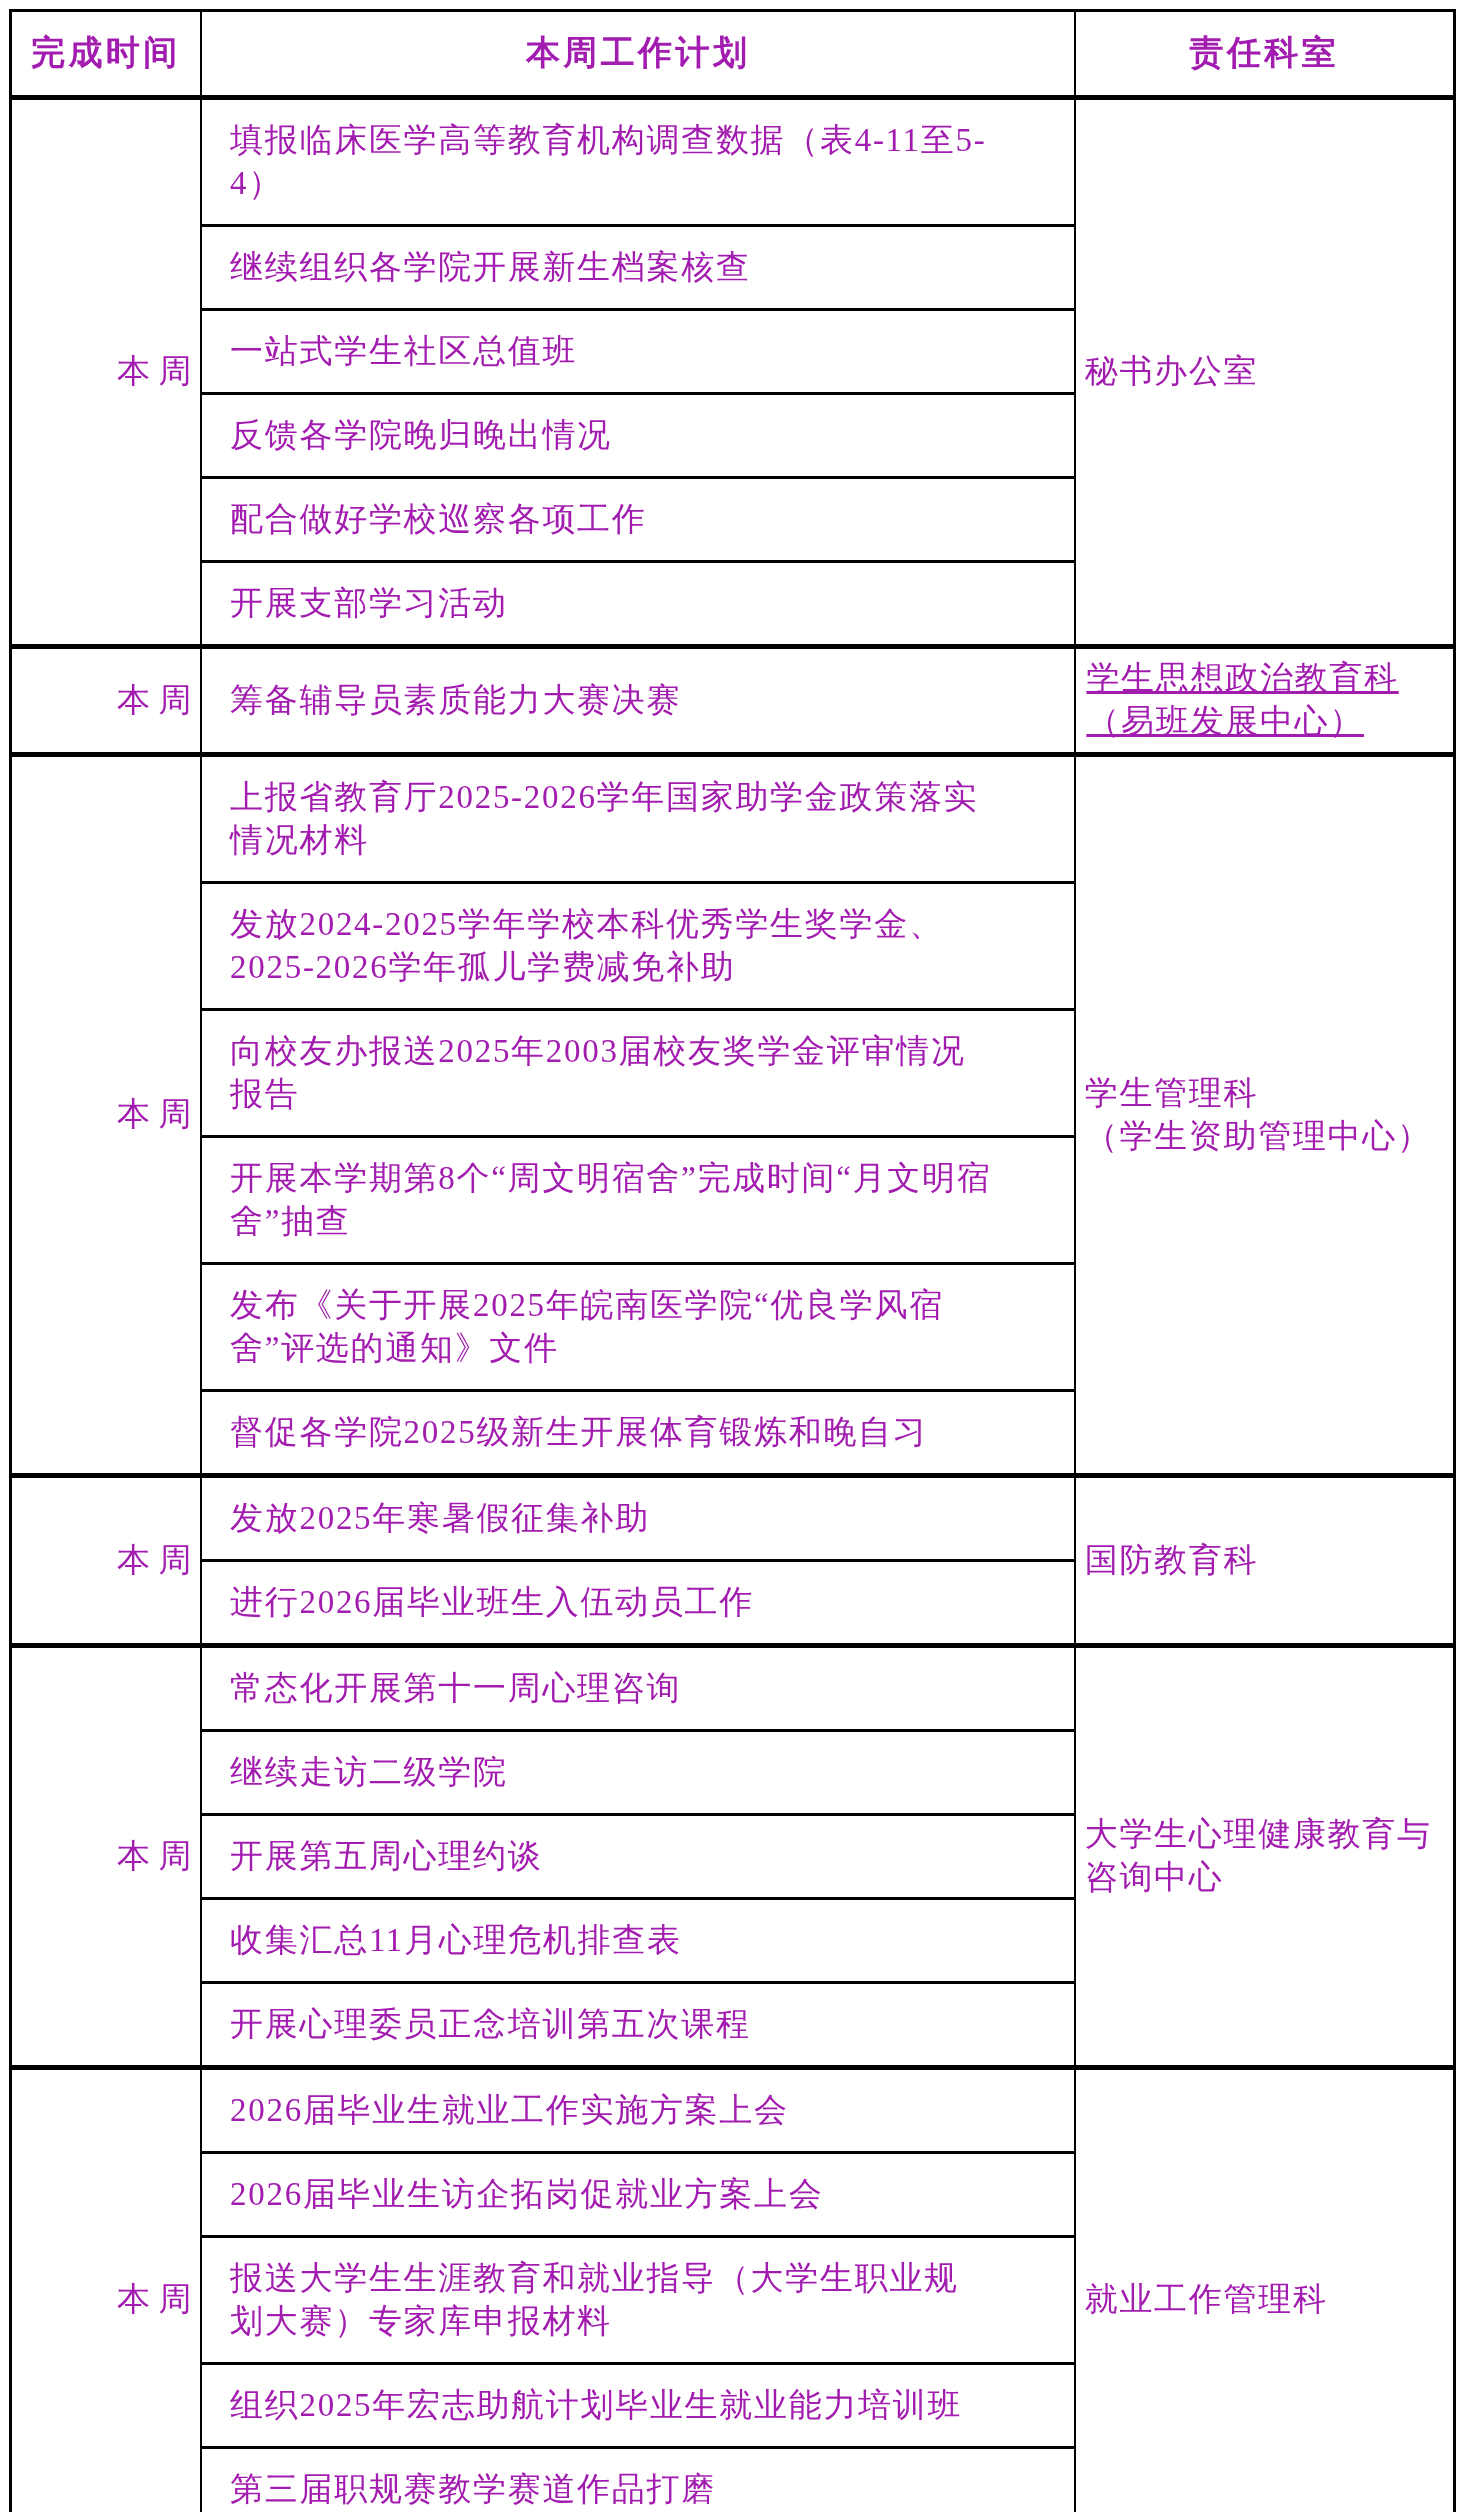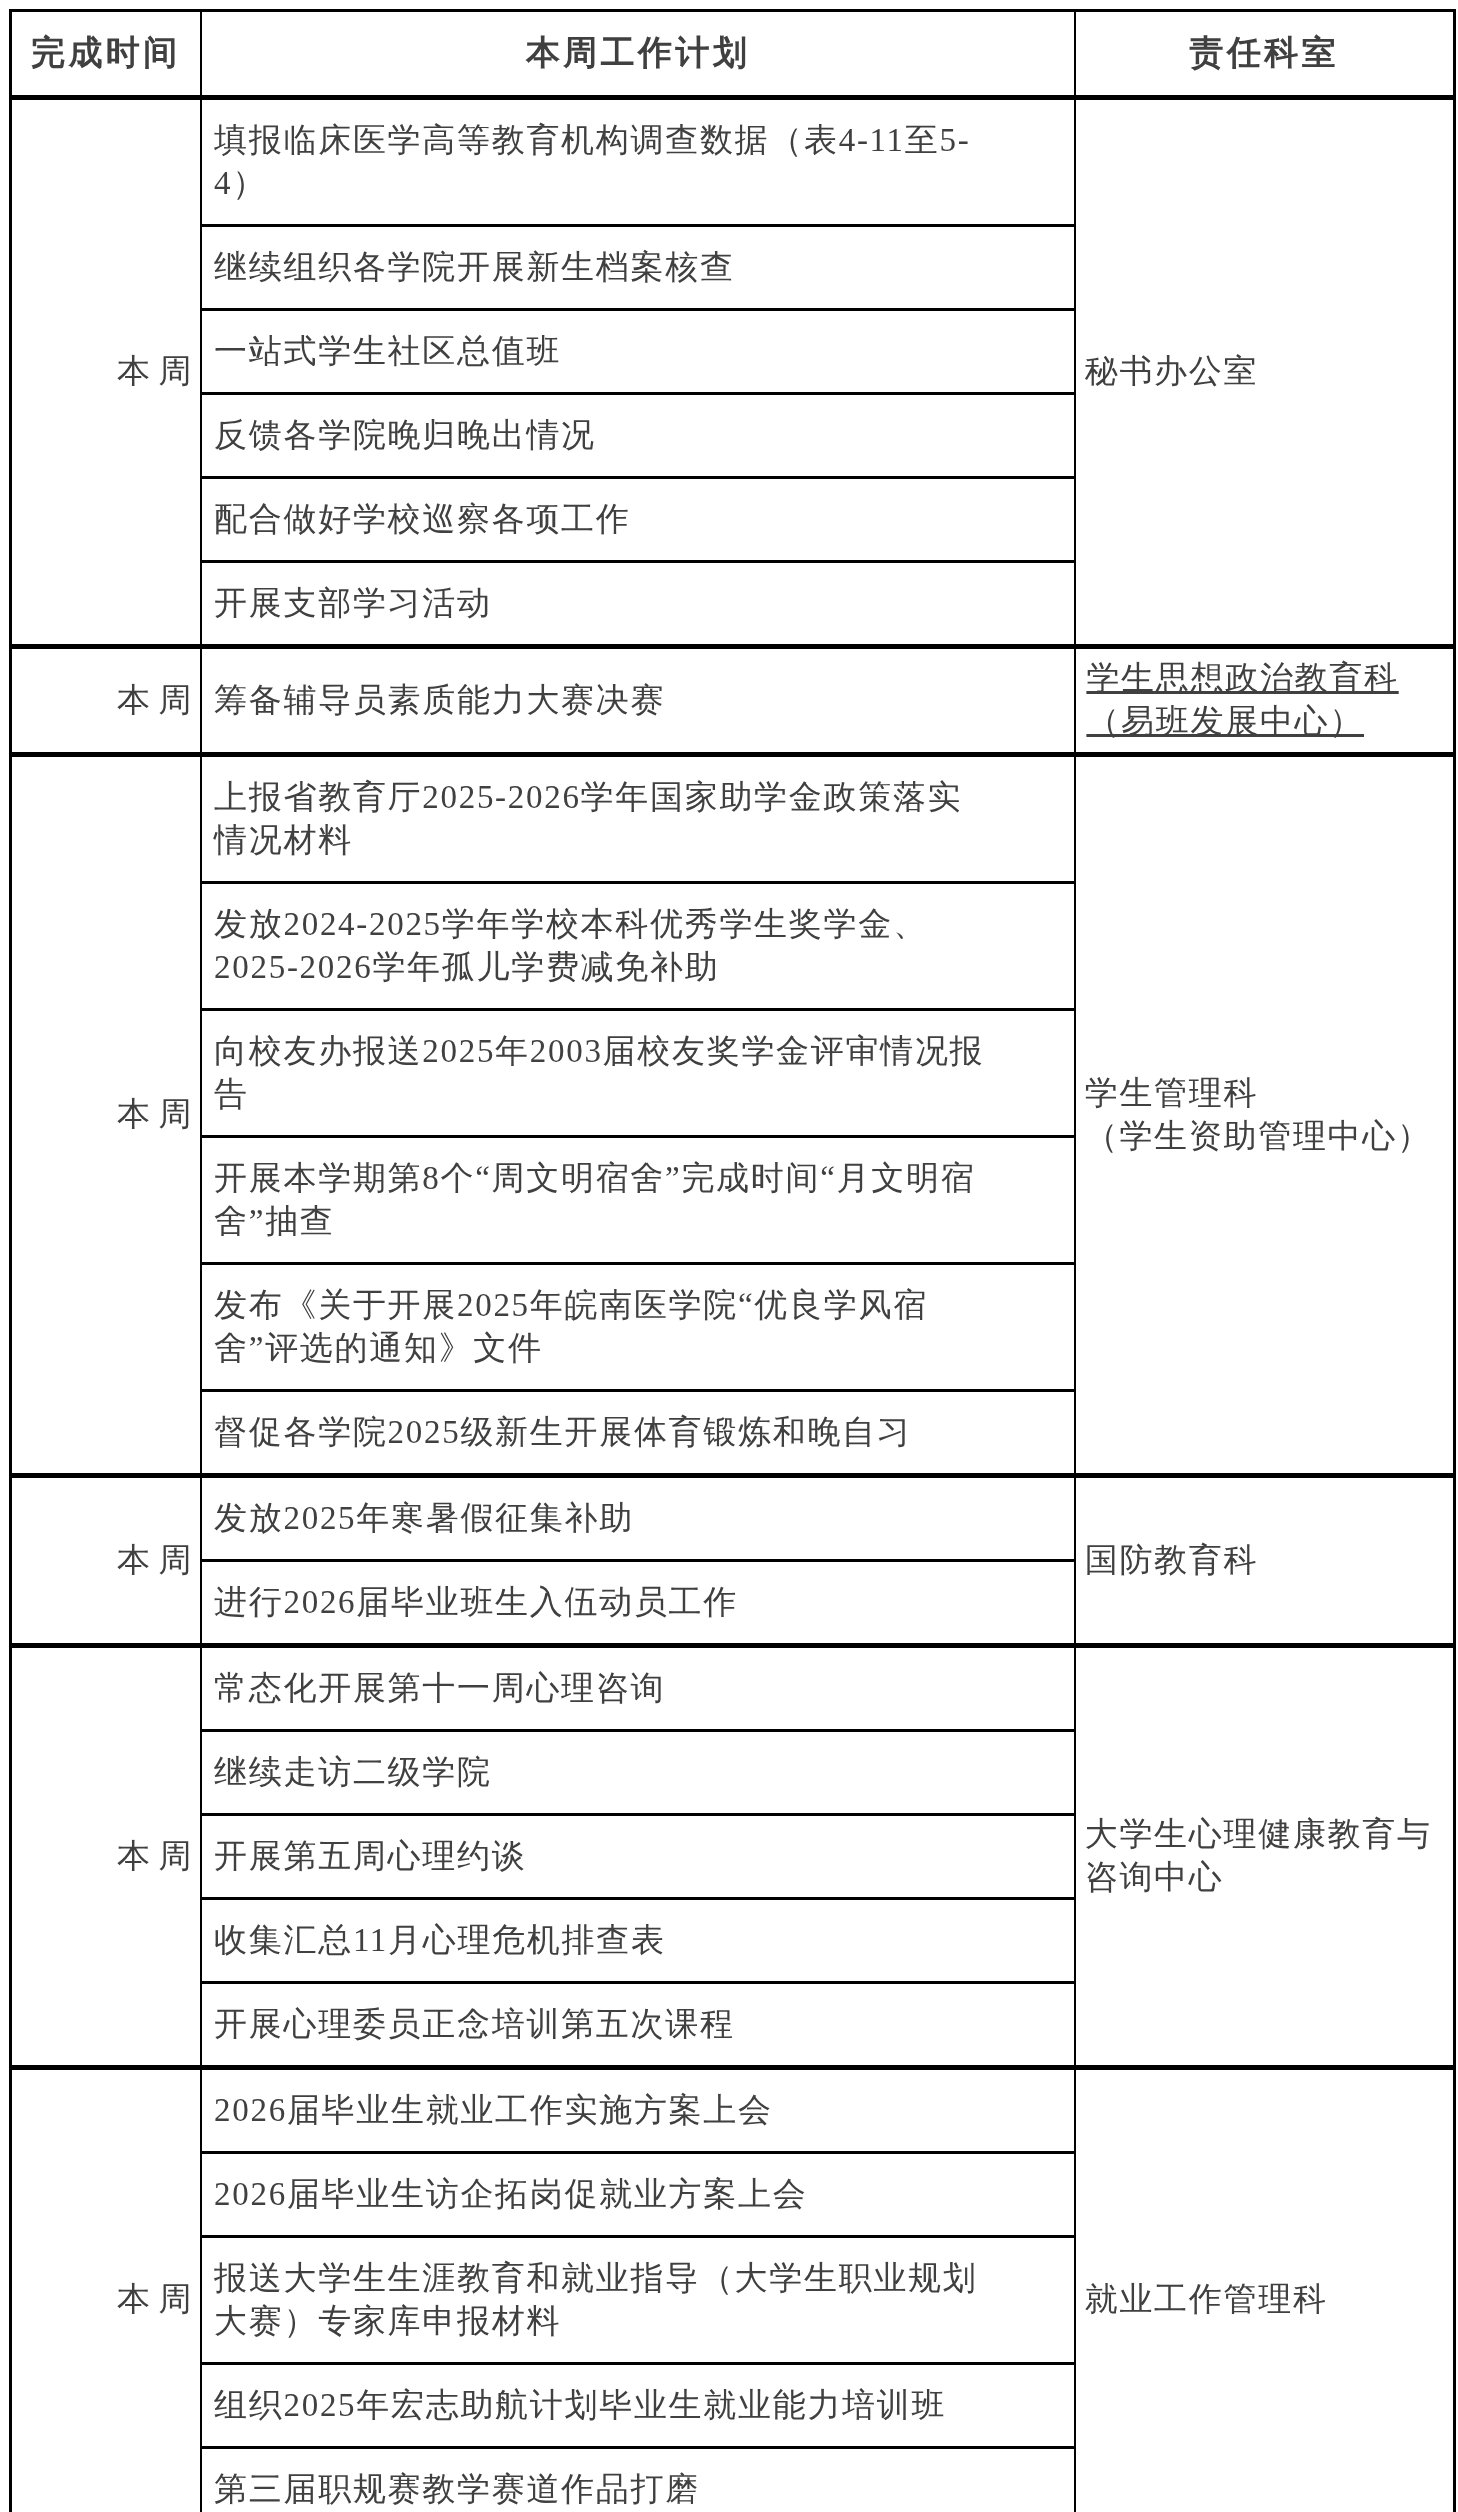--- a/index.html
+++ b/index.html
@@ -24,40 +24,40 @@
     border: 3.4px solid #000000;
     background: #ffffff;
   }
   col.c-time { width: 191px; }
   col.c-plan { width: 874px; }
   col.c-dept { width: 379px; }
 
   th, td {
     border: 2.6px solid #000000;
     vertical-align: middle;
-    color: #404040;
+    color: #a21caf;
     box-sizing: border-box;
   }
   thead th {
     height: 87px;
     font-size: 34px;
     font-weight: bold;
     letter-spacing: 3.4px;
     text-align: center;
     border-bottom: 5.1px solid #000000;
     padding: 0;
   }
   td {
     font-size: 33px;
     line-height: 43px;
     letter-spacing: 1.7px;
   }
   td.task-cell {
     text-align: left;
-    padding: 19px 81px 19px 12px;
+    padding: 19px 81px 19px 28px;
     border-top: 3.4px solid #000000;
     border-bottom: 3.4px solid #000000;
   }
   tr.section-start > td {
     border-top: 5.1px solid #000000;
   }
   td.time-cell {
     text-align: right;
     letter-spacing: 8.6px;
     padding: 5.1px 0;

